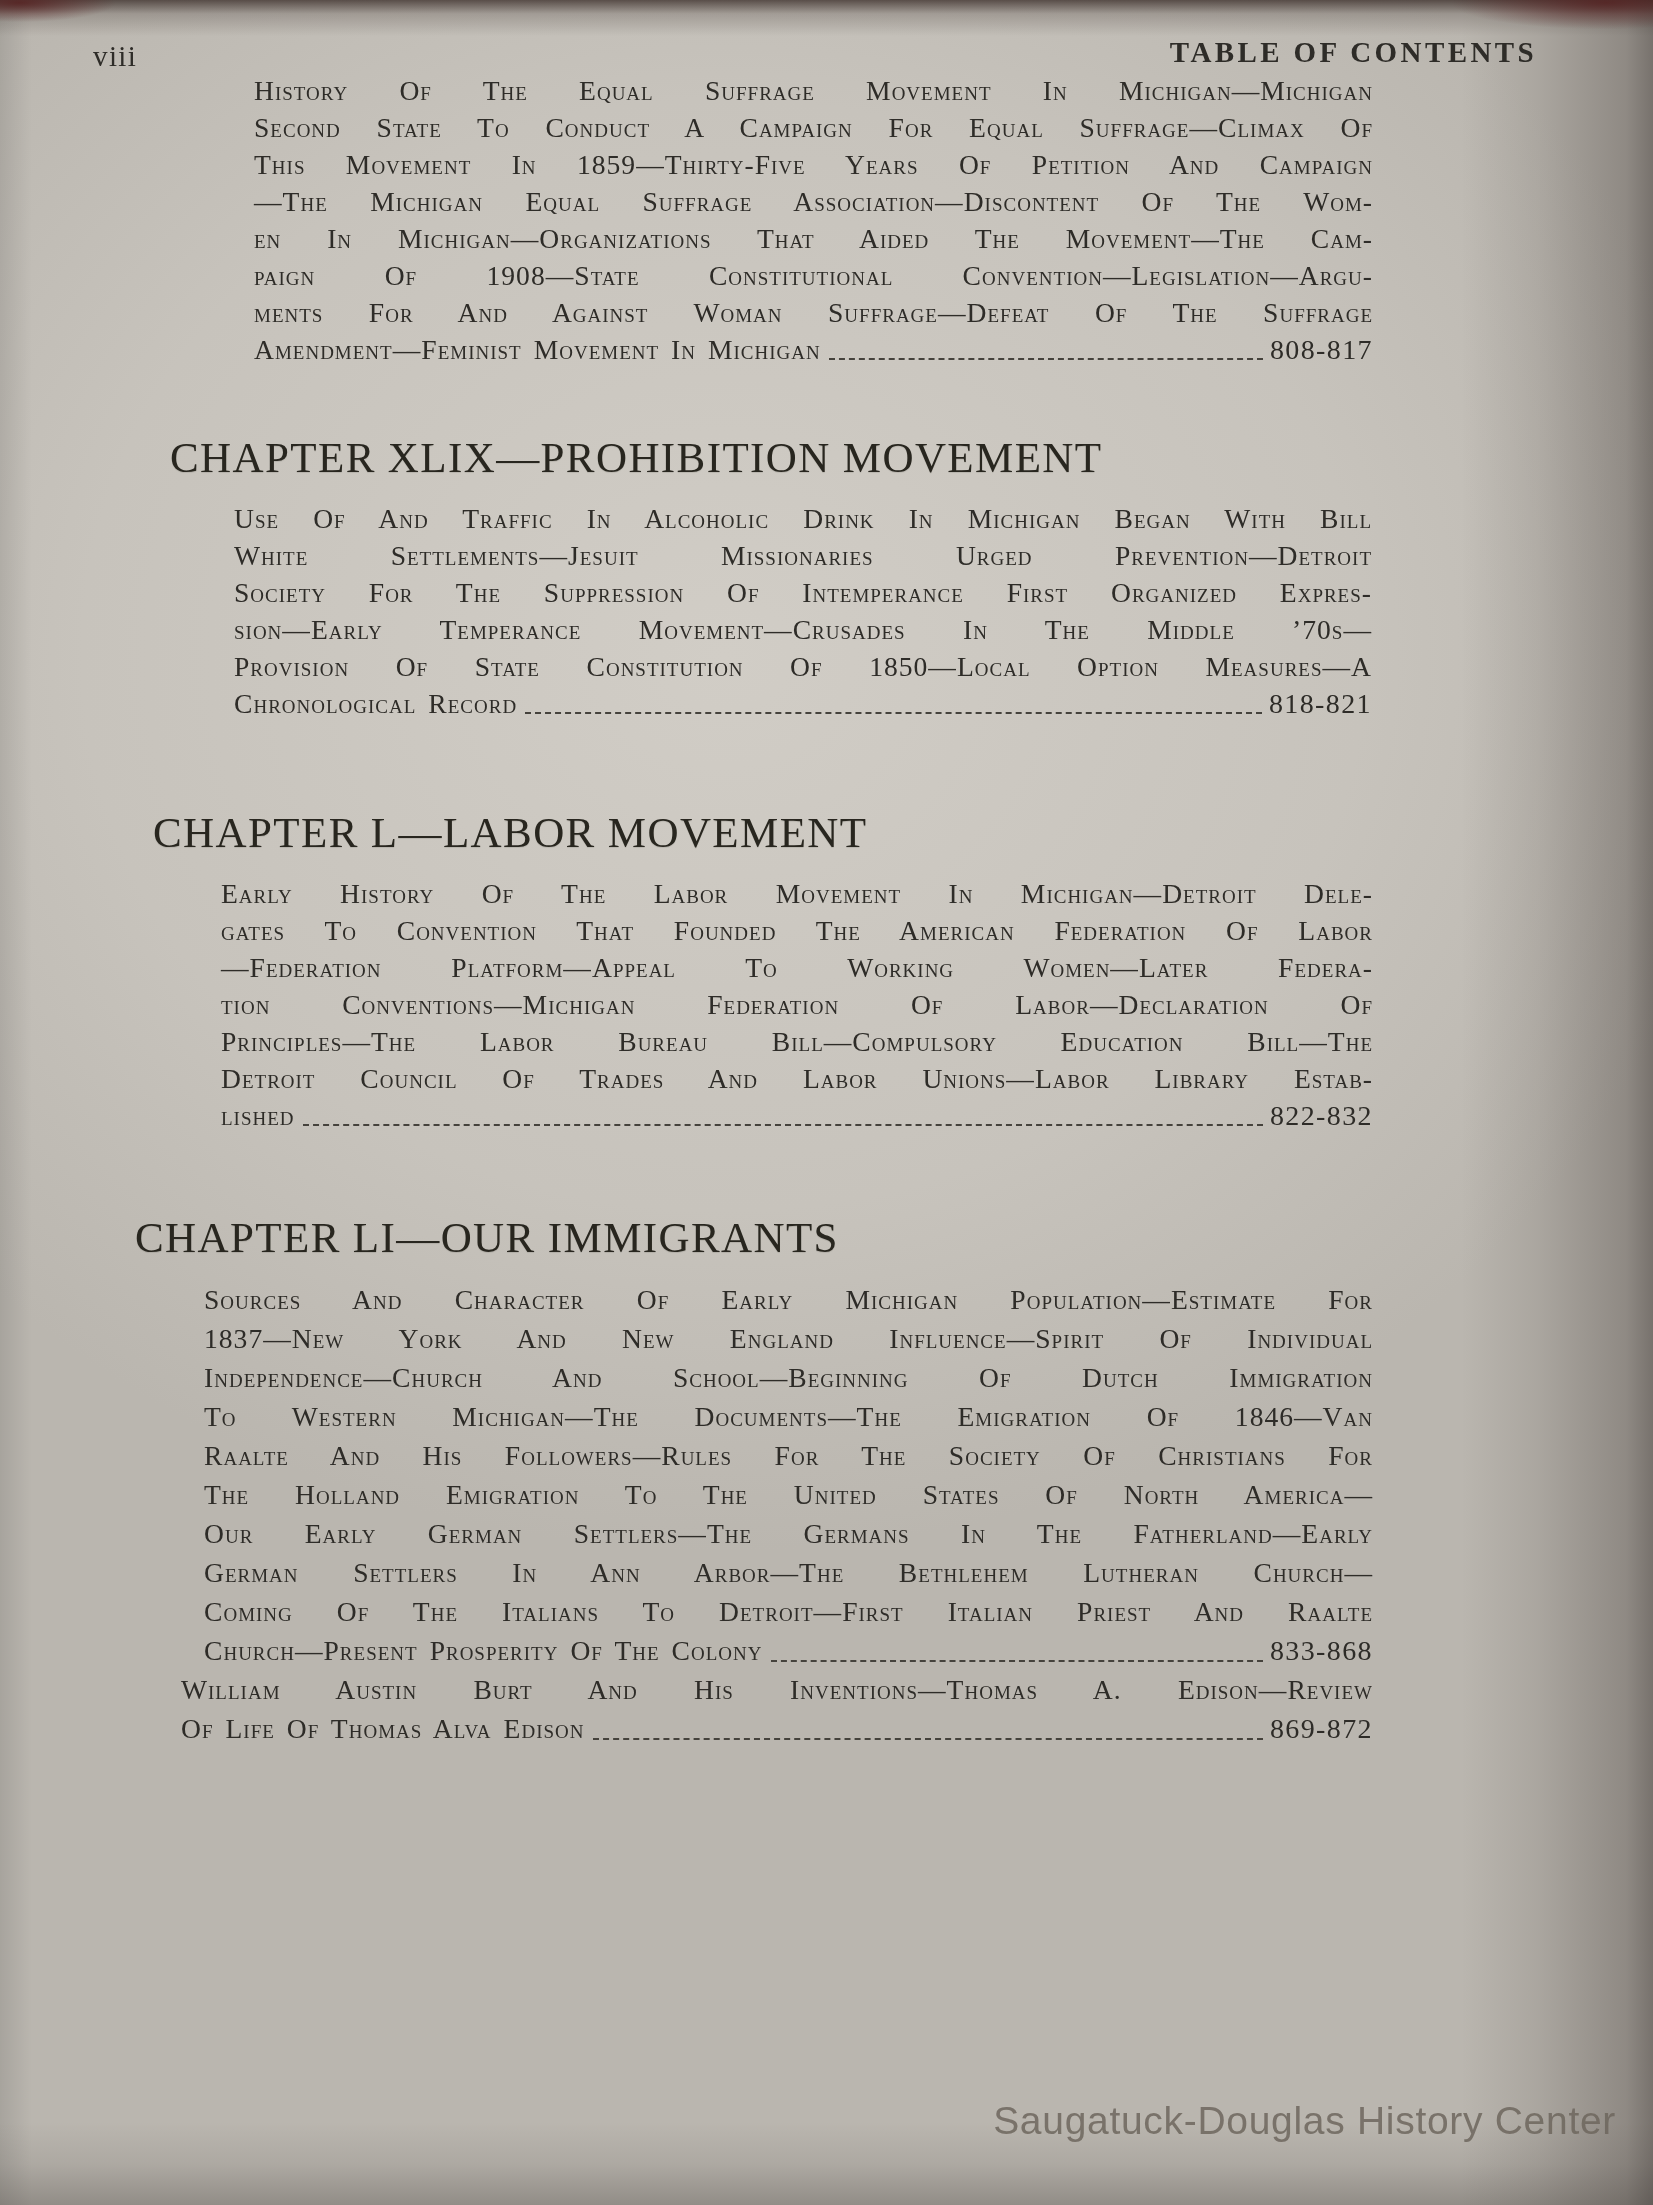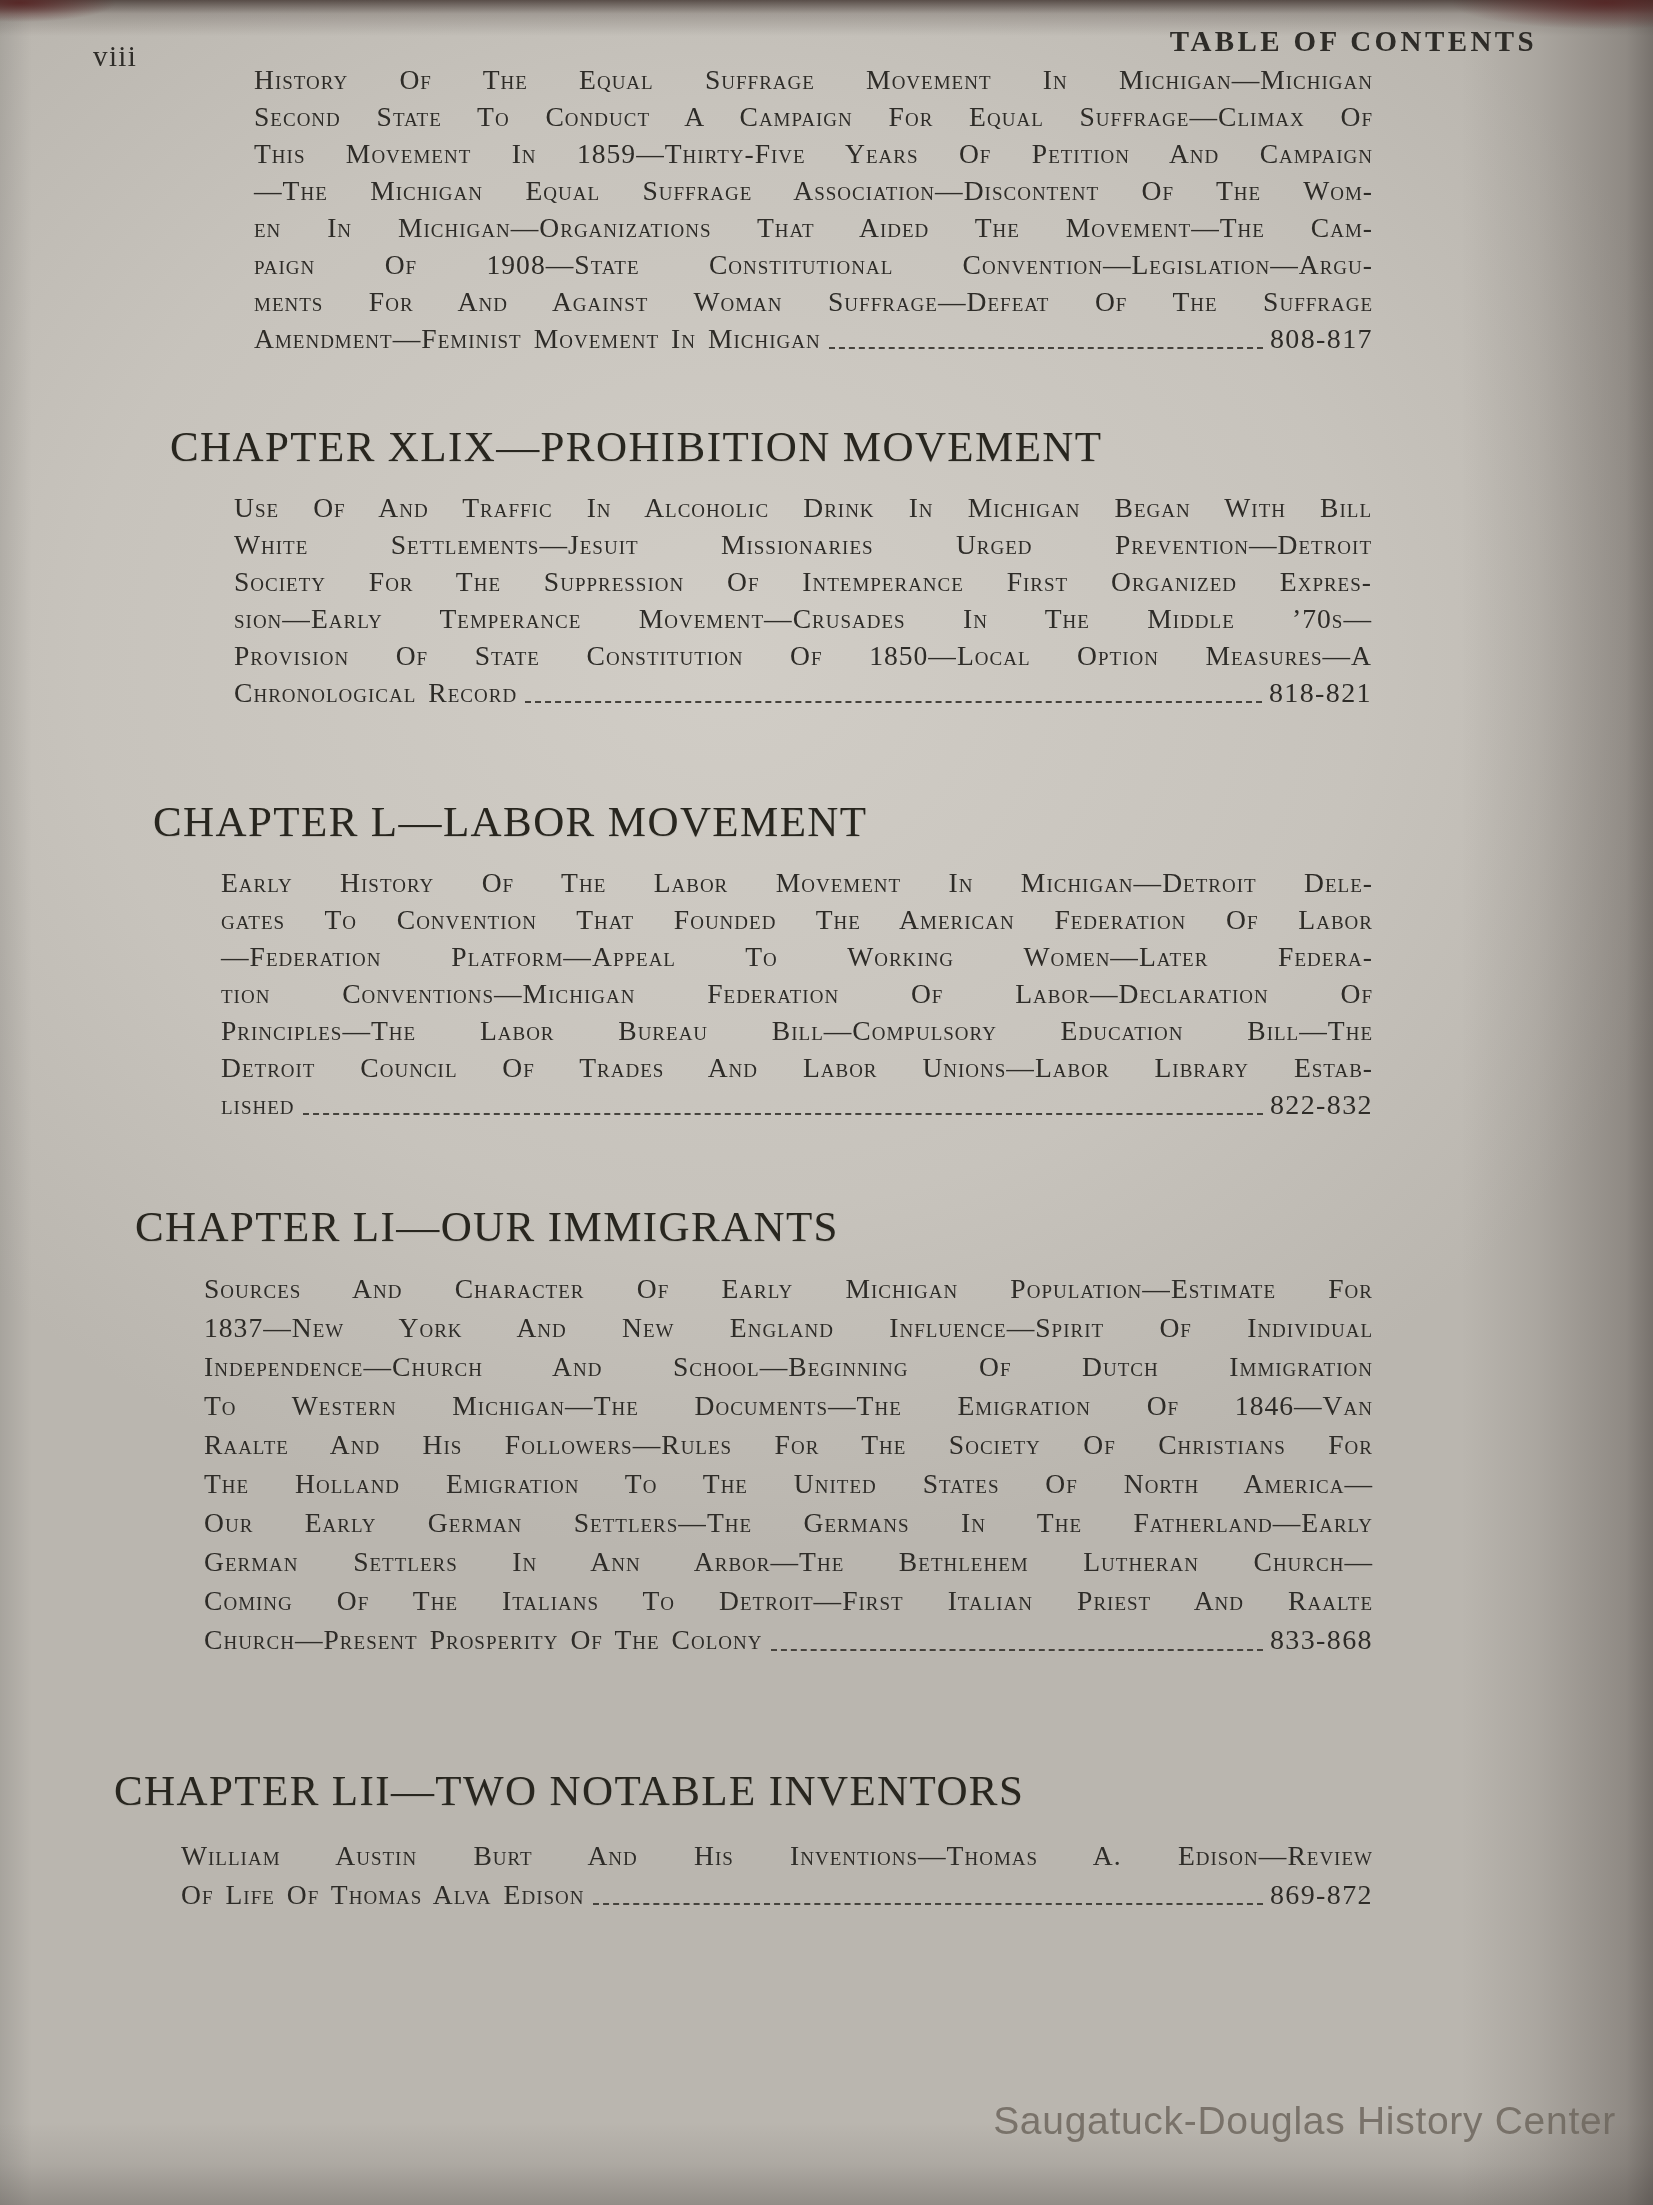--- a/index.html
+++ b/index.html
@@ -12,21 +12,21 @@
     background-color:#c8c4bd;
     background-image:
       radial-gradient(ellipse 138px 27.6px at 19.3px 2.8px, rgba(86,32,32,.85), rgba(86,32,32,0) 70%),
       radial-gradient(ellipse 221px 38px at 1606px 2.8px, rgba(86,32,32,.8), rgba(86,32,32,0) 70%),
       linear-gradient(180deg, rgba(44,30,26,.7) 0px, rgba(44,30,26,.22) 13.8px, rgba(44,30,26,0) 36px),
       linear-gradient(90deg, rgba(60,52,48,0) 0px, rgba(60,52,48,0) 1461px, rgba(60,52,48,.12) 1537px, rgba(60,52,48,.34) 1626px, rgba(45,38,35,.48) 1654px),
       linear-gradient(0deg, rgba(80,74,69,.38) 0px, rgba(80,74,69,.12) 41px, rgba(80,74,69,0) 83px),
       linear-gradient(90deg, rgba(0,0,0,.10) 0px, rgba(0,0,0,0) 32px),
       radial-gradient(ellipse 1034px 896px at 724px 655px, #d1cdc6 0%, #c7c3bc 62%, #bab6af 100%);
   }
-  .pagehead{position:relative;height:36px;padding-top:25px;}
+  .pagehead{position:relative;height:36px;padding-top:36px;}
   .folio{position:absolute;left:93px;top:40px;font-size:29px;letter-spacing:1.4px;}
   .head-title{display:block;text-align:right;padding-right:117px;
     font-size:29px;font-weight:700;letter-spacing:3.4px;}
   h2{
     font-size:43px;font-weight:400;letter-spacing:1.4px;line-height:48px;margin:0;
     color:#28261f;text-shadow:0 1.4px 0.7px rgba(40,38,31,.12);
     white-space:nowrap;
   }
   .para{font-size:27.6px;line-height:37px;}
   .tline,.entry-text{
@@ -124,21 +124,20 @@
       <div class="tline">Coming Of The Italians To Detroit—First Italian Priest And Raalte</div>
       <div class="lastline">
         <span class="entry-text">Church—Present Prosperity Of The Colony</span>
         <span class="leader"></span>
         <span class="pages">833-868</span>
       </div>
     </div>
   </section>
 
   <section class="s5">
-    <h2>CHAPTER LII—TWO NOTABLE INVENTORS</h2>
     <div class="para">
       <div class="tline">William Austin Burt And His Inventions—Thomas A. Edison—Review</div>
       <div class="lastline">
         <span class="entry-text">Of Life Of Thomas Alva Edison</span>
         <span class="leader"></span>
         <span class="pages">869-872</span>
       </div>
     </div>
   </section>
 

